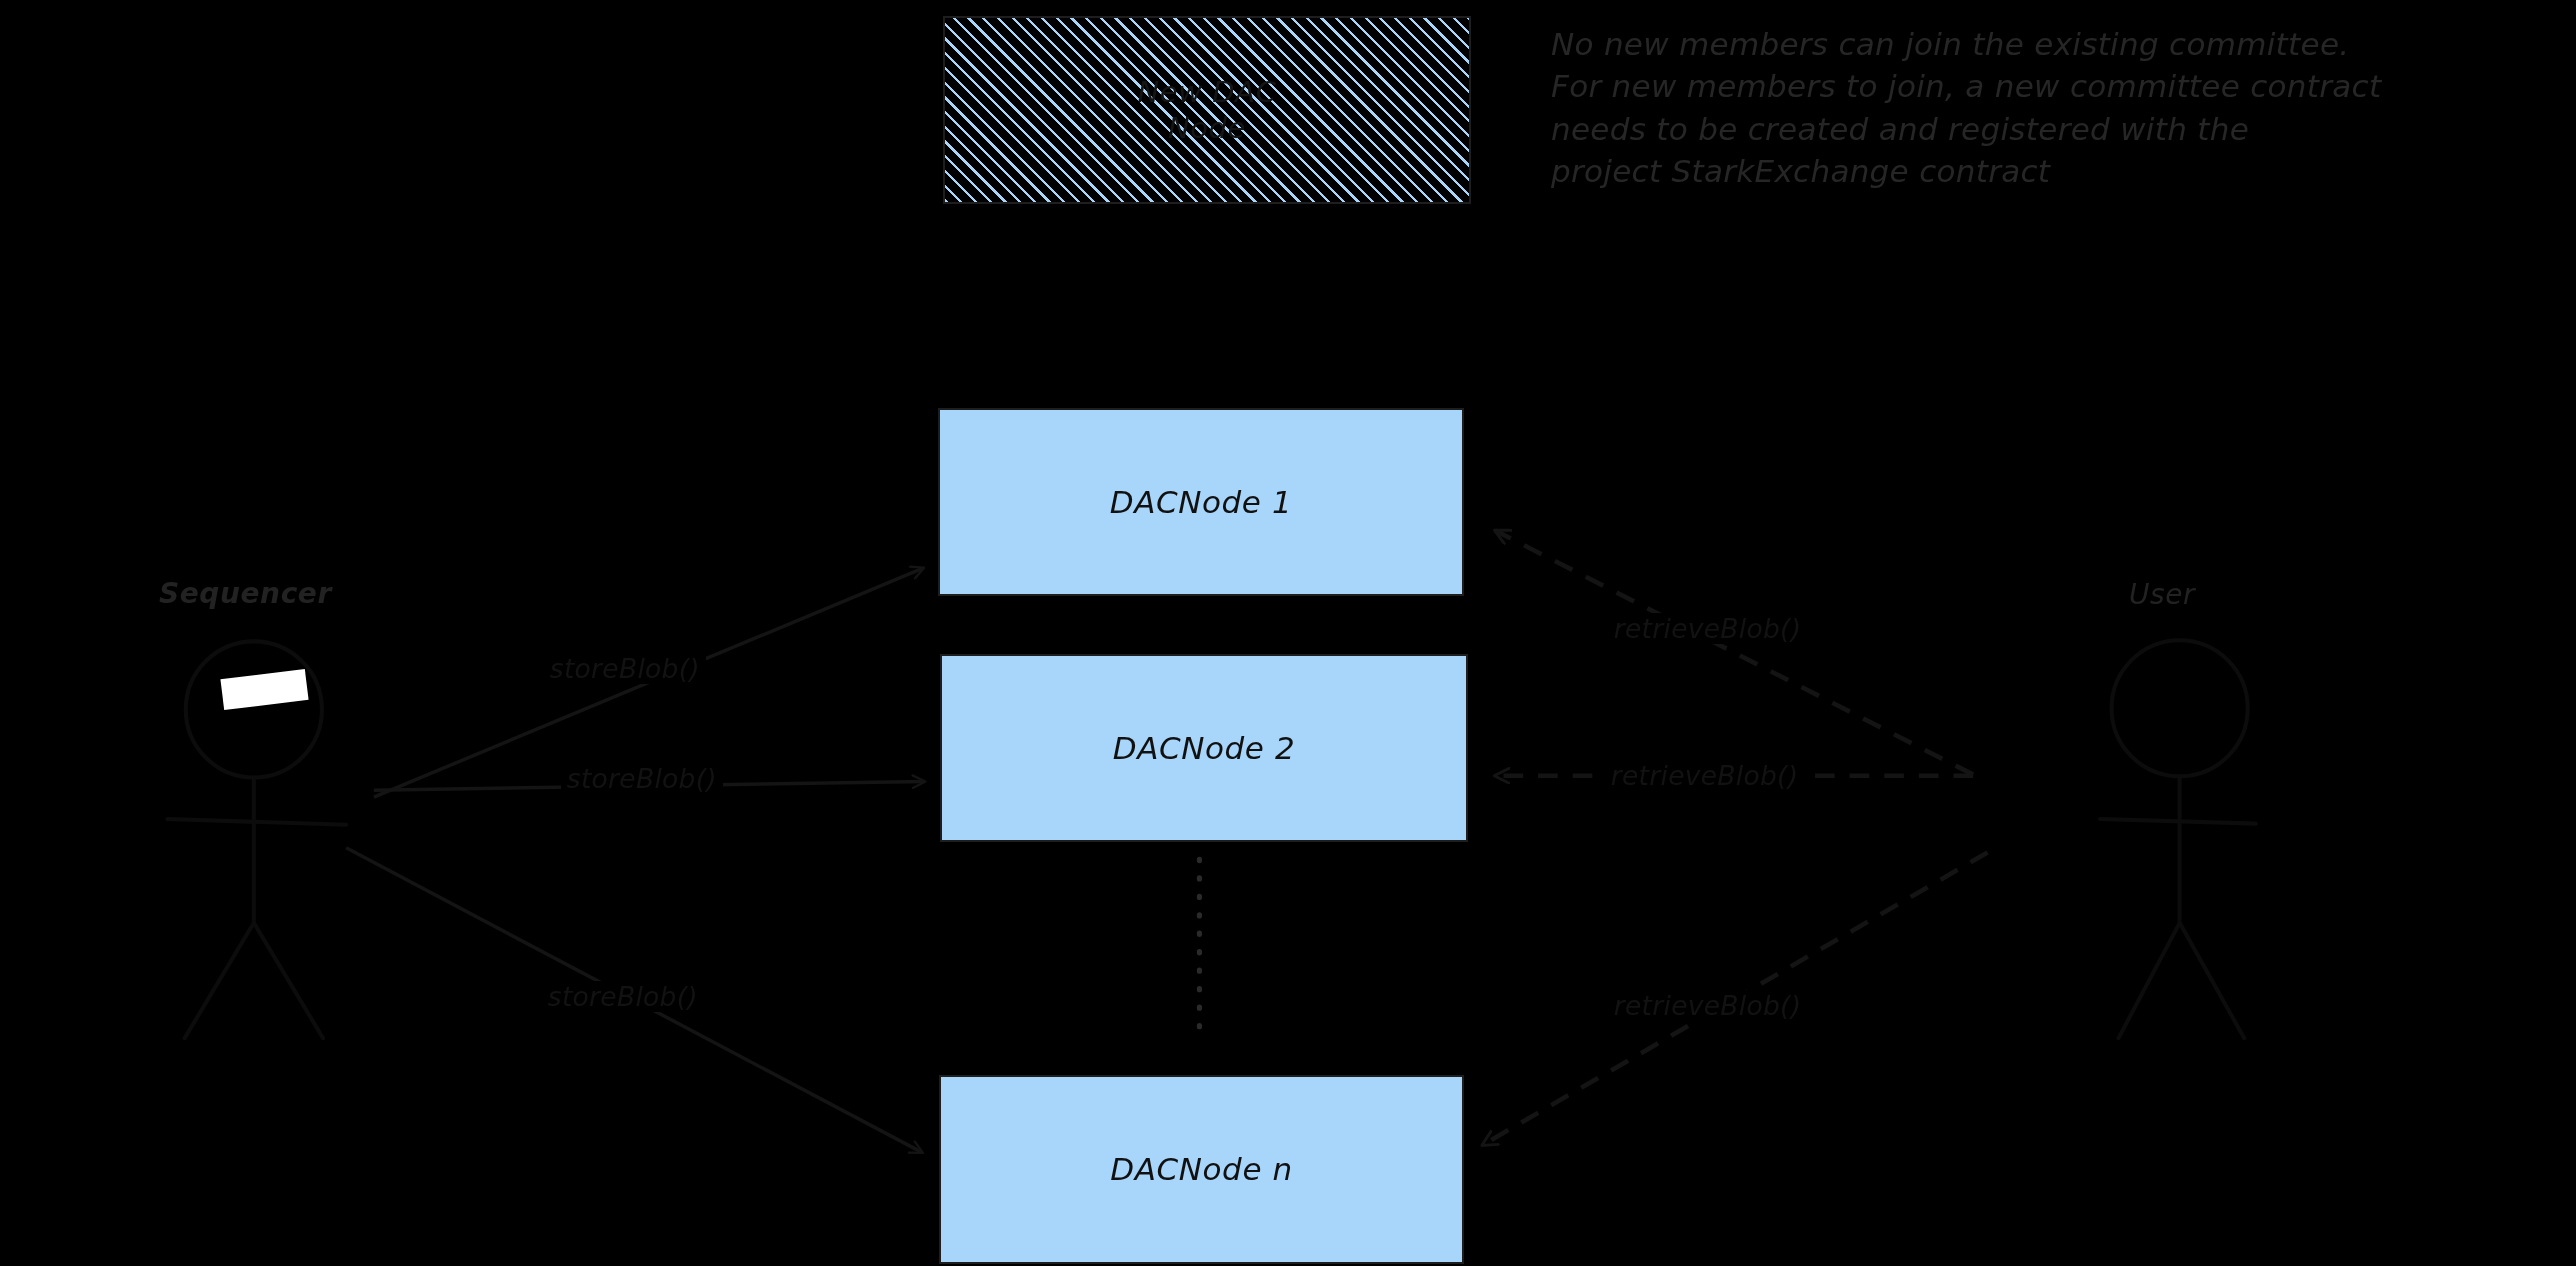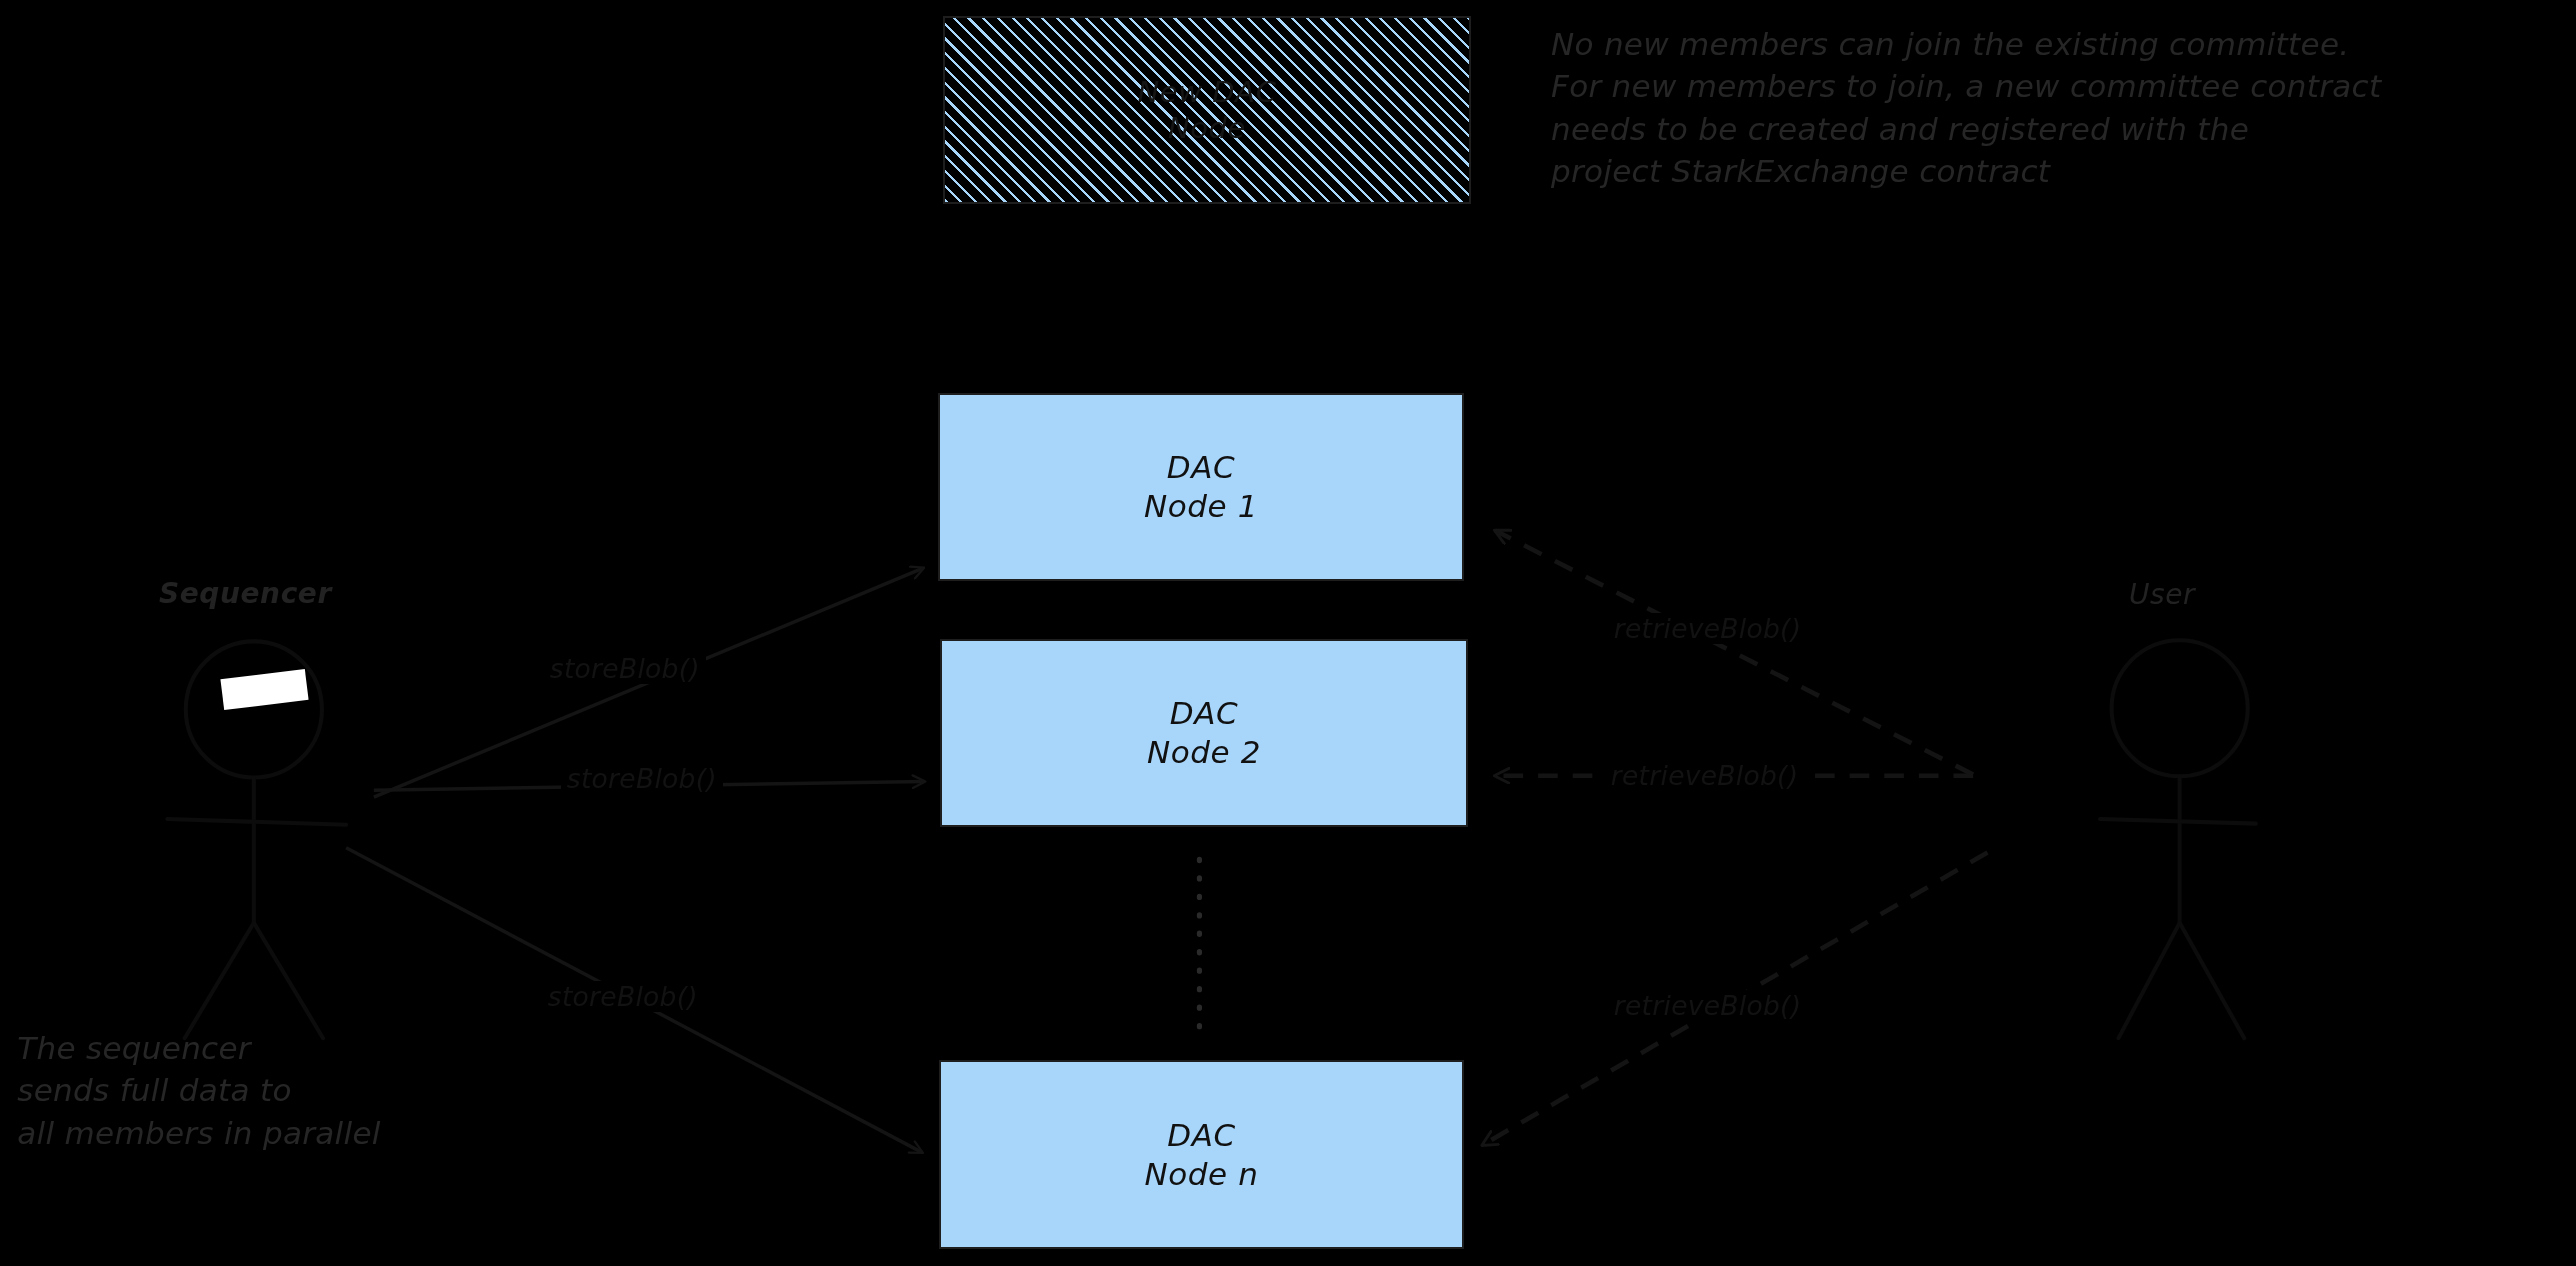--- a/index.html
+++ b/index.html
@@ -27,24 +27,25 @@
     width: 2576px;
     height: 1266px;
     overflow: visible;
   }
   .node-box {
     position: absolute;
     background: #a8d5fa;
     border: 2.9px solid #1e1e1e;
     box-sizing: border-box;
     display: flex;
-    flex-direction: column;
+    flex-direction: row;
     align-items: center;
     justify-content: center;
     line-height: 1.25;
+    margin-top: 15px;
   }
   .node-label {
     color: #111111;
     font-size: 31px;
     font-style: italic;
     font-family: "DejaVu Sans", sans-serif;
     text-align: center;
     letter-spacing: 0.6px;
   }
   .hatch-box {
@@ -182,18 +183,15 @@
   <div class="edge-label" style="left:1608px; top:613px;">retrieveBlob()</div>
   <div class="edge-label" style="left:1605px; top:760px;">retrieveBlob()</div>
   <div class="edge-label" style="left:1608px; top:990px;">retrieveBlob()</div>
 
   <div class="note" style="left:1551px; top:23px; width:900px;">No new members can join the existing committee.
 For new members to join, a new committee contract
 needs to be created and registered with the
 project StarkExchange contract</div>
 
 
-  <div class="note" style="left:17.3px; top:1027px; width:438px;">The sequencer
-sends full data to
-all members in parallel</div>
 
 </div>
 
 
 </body></html>

